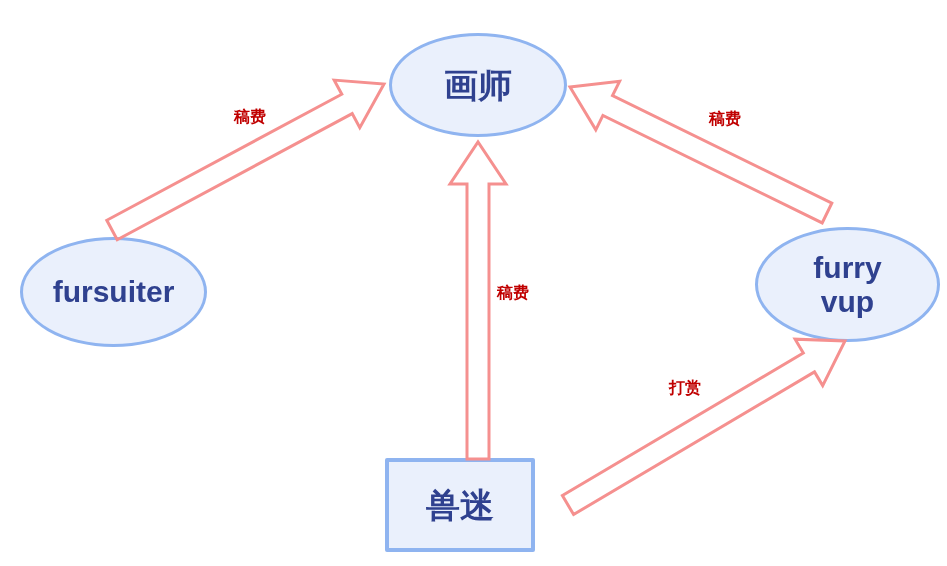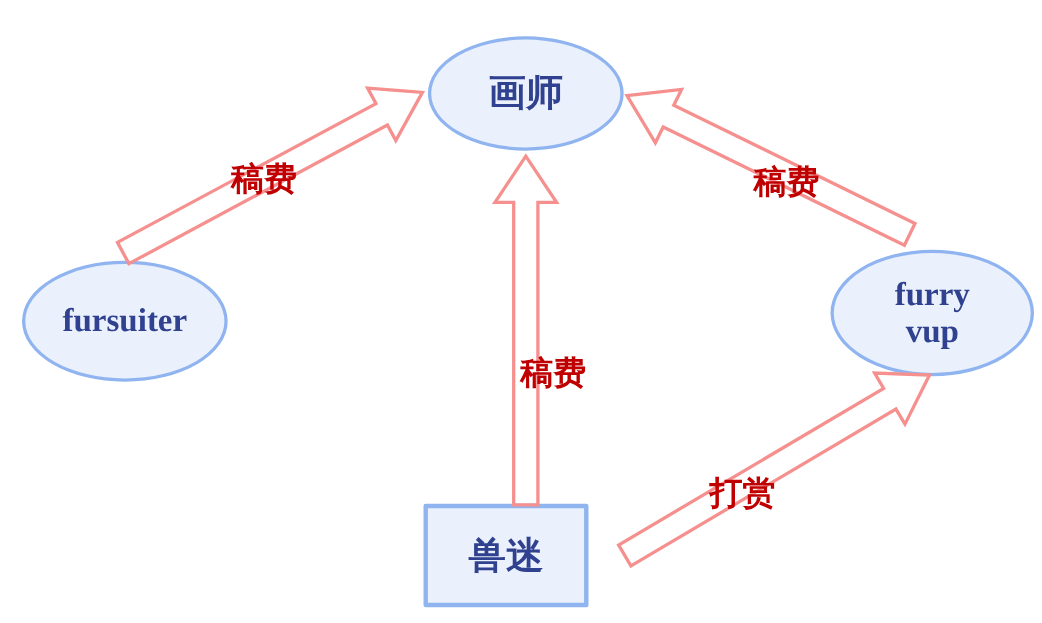--- a/index.html
+++ b/index.html
@@ -21,37 +21,37 @@
   .node{
     position:absolute;
     box-sizing:border-box;
     background:var(--node-fill);
     border:3px solid var(--node-border);
     display:flex;align-items:center;justify-content:center;
     color:var(--node-text);
     font-weight:bold;
     text-align:center;
   }
-  .node.ellipse{border-radius:50%;font-family:Liberation Serif, serif;}
+  .node.ellipse{border-radius:50%;}
   .node.rect{border-radius:2px;border-width:4px;}
   .node-label{display:block;line-height:1.12;}
   .arrows{position:absolute;left:0;top:0;pointer-events:none;}
   .arrows polygon{
     fill:none;
     stroke:var(--arrow-stroke);
     stroke-width:3;
     stroke-linejoin:miter;
   }
   .edge-label{
     position:absolute;
     color:var(--label-color);
     font-weight:bold;
-    font-size:30px;
+    font-size:16px;
+    text-align:center;
     white-space:nowrap;
-    margin-top:36px;
   }
   .fs-lg{font-size:34px;}
   .fs-md{font-size:30px;}
   .wrap-narrow .node-label{width:110px;text-align:center;}
 </style>
 </head>
 <body>
 
 <div class="stage">
 
@@ -77,15 +77,15 @@
     <polygon points="489,459 489,184 506,184 478,142 450,184 467,184 467,459"></polygon>
     <polygon points="573.6,514.5 814.5,371.9 822.7,385.6 845,341 795.1,339.2 803.3,353.0 562.4,495.5"></polygon>
   </svg>
 
   <div class="edge-label" style="left:210px;top:107px;width:80px">稿费</div>
 
   <div class="edge-label" style="left:685px;top:109px;width:80px">稿费</div>
 
   <div class="edge-label" style="left:473px;top:283px;width:80px">稿费</div>
 
-  <div class="edge-label" style="left:645px;top:392px;width:80px">打赏</div>
+  <div class="edge-label" style="left:645px;top:378px;width:80px">打赏</div>
 
 </div>
 
 </body></html>

